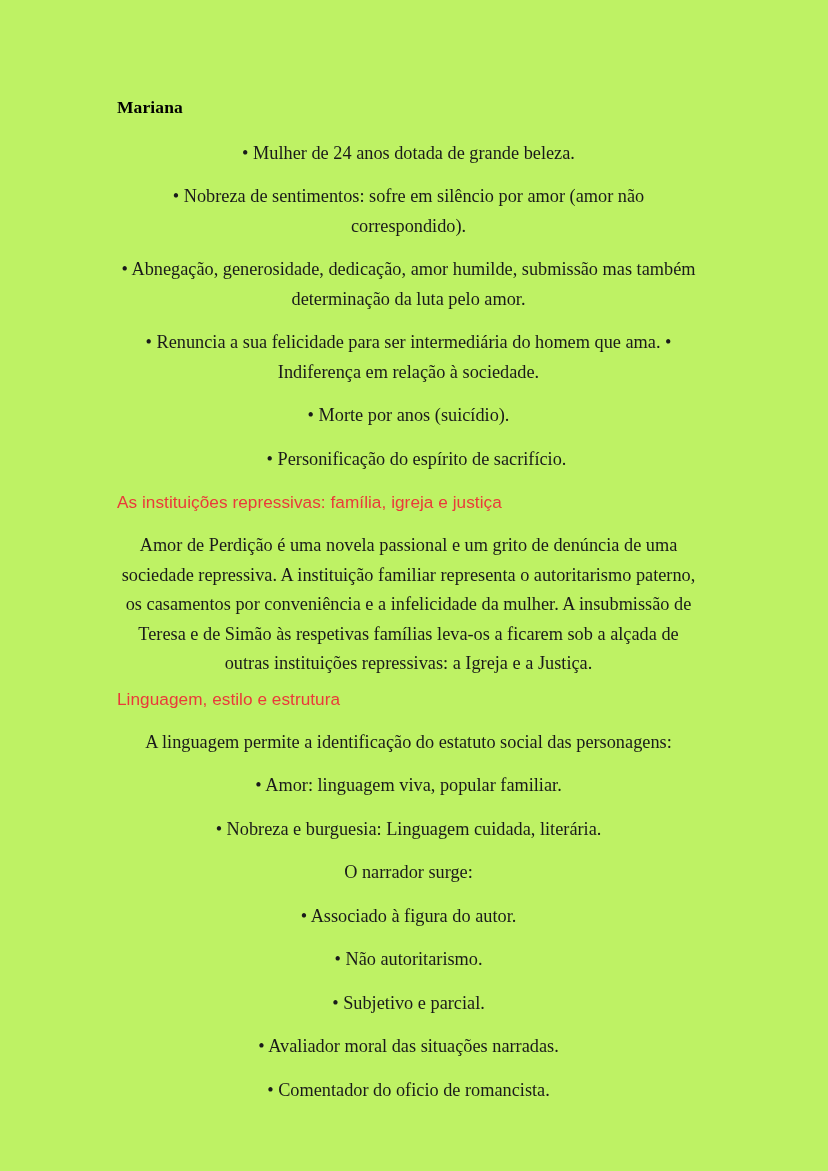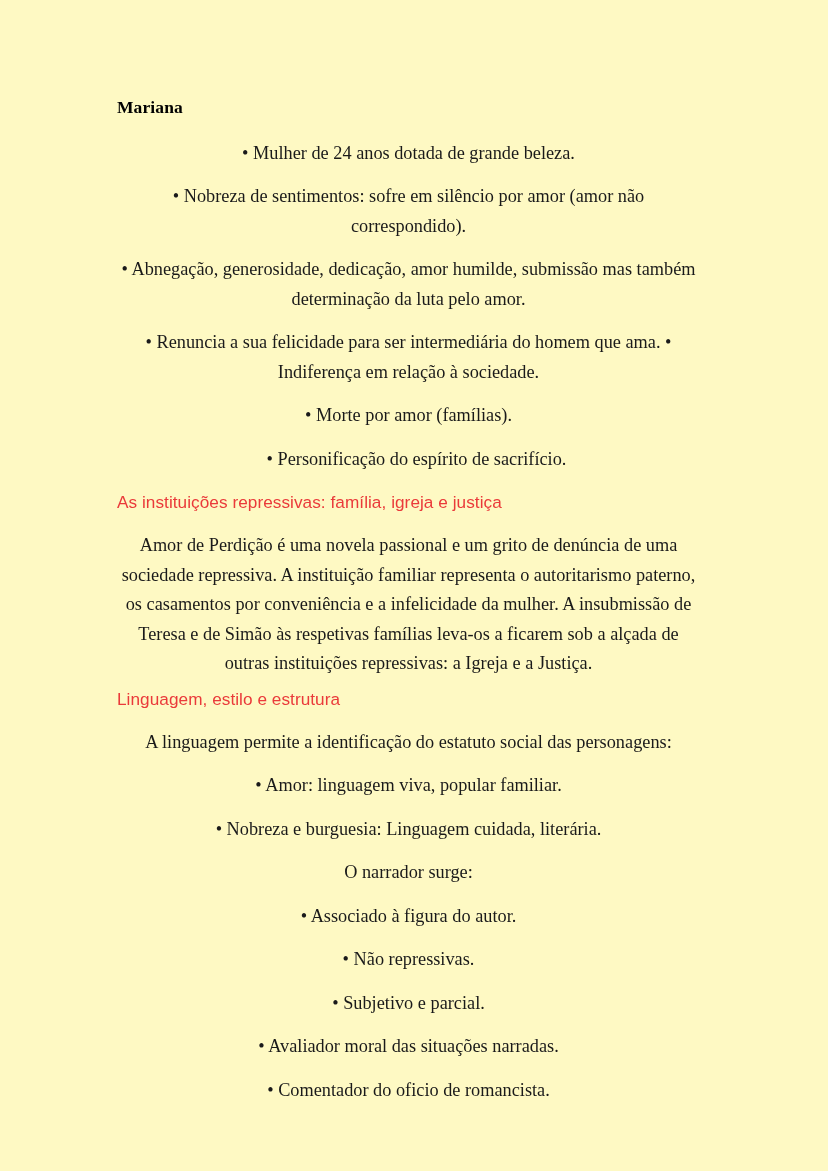--- a/index.html
+++ b/index.html
@@ -11,21 +11,21 @@
     width: 828px;
     height: 1171px;
     font-family: "Liberation Serif", "DejaVu Serif", serif;
     color: #000000;
     overflow: hidden;
   }
   .page {
     box-sizing: border-box;
     width: 828px;
     height: 1171px;
-    background: #fef9c3;
+    background: #bef264;
     padding: 96px 128px 0 117px;
     position: relative;
   }
   .doc-title {
     font-family: "Liberation Serif", "DejaVu Serif", serif;
     font-size: 17.5px;
     font-weight: bold;
     line-height: 1.3;
     margin: 0 0 20px 0;
     letter-spacing: 0.1px;
@@ -66,41 +66,41 @@
   <h1 class="doc-title">Mariana</h1>
 
   <p class="para">• Mulher de 24 anos dotada de grande beleza.</p>
 
   <p class="para">• Nobreza de sentimentos: sofre em silêncio por amor (amor não correspondido).</p>
 
   <p class="para">• Abnegação, generosidade, dedicação, amor humilde, submissão mas também determinação da luta pelo amor.</p>
 
   <p class="para">• Renuncia a sua felicidade para ser intermediária do homem que ama. • Indiferença em relação à sociedade.</p>
 
-  <p class="para">• Morte por amor (famílias).</p>
+  <p class="para">• Morte por anos (suicídio).</p>
 
   <p class="para block">• Personificação do espírito de sacrifício.</p>
 
   <h2 class="section-heading spacer-before-heading" style="color: rgb(234, 58, 58);">As instituições repressivas: família, igreja e justiça</h2>
 
   <p class="para body-block">Amor de Perdição é uma novela passional e um grito de denúncia de uma sociedade repressiva. A instituição familiar representa o autoritarismo paterno, os casamentos por conveniência e a infelicidade da mulher. A insubmissão de Teresa e de Simão às respetivas famílias leva-os a ficarem sob a alçada de outras instituições repressivas: a Igreja e a Justiça.</p>
 
   <h2 class="section-heading" style="color: rgb(234, 58, 58);">Linguagem, estilo e estrutura</h2>
 
   <p class="para">A linguagem permite a identificação do estatuto social das personagens:</p>
 
   <p class="para">• Amor: linguagem viva, popular familiar.</p>
 
   <p class="para">• Nobreza e burguesia: Linguagem cuidada, literária.</p>
 
   <p class="para">O narrador surge:</p>
 
   <p class="para">• Associado à figura do autor.</p>
 
-  <p class="para">• Não repressivas.</p>
+  <p class="para">• Não autoritarismo.</p>
 
   <p class="para">• Subjetivo e parcial.</p>
 
   <p class="para">• Avaliador moral das situações narradas.</p>
 
   <p class="para">• Comentador do oficio de romancista.</p>
 
 </div>
 
 </body></html>

